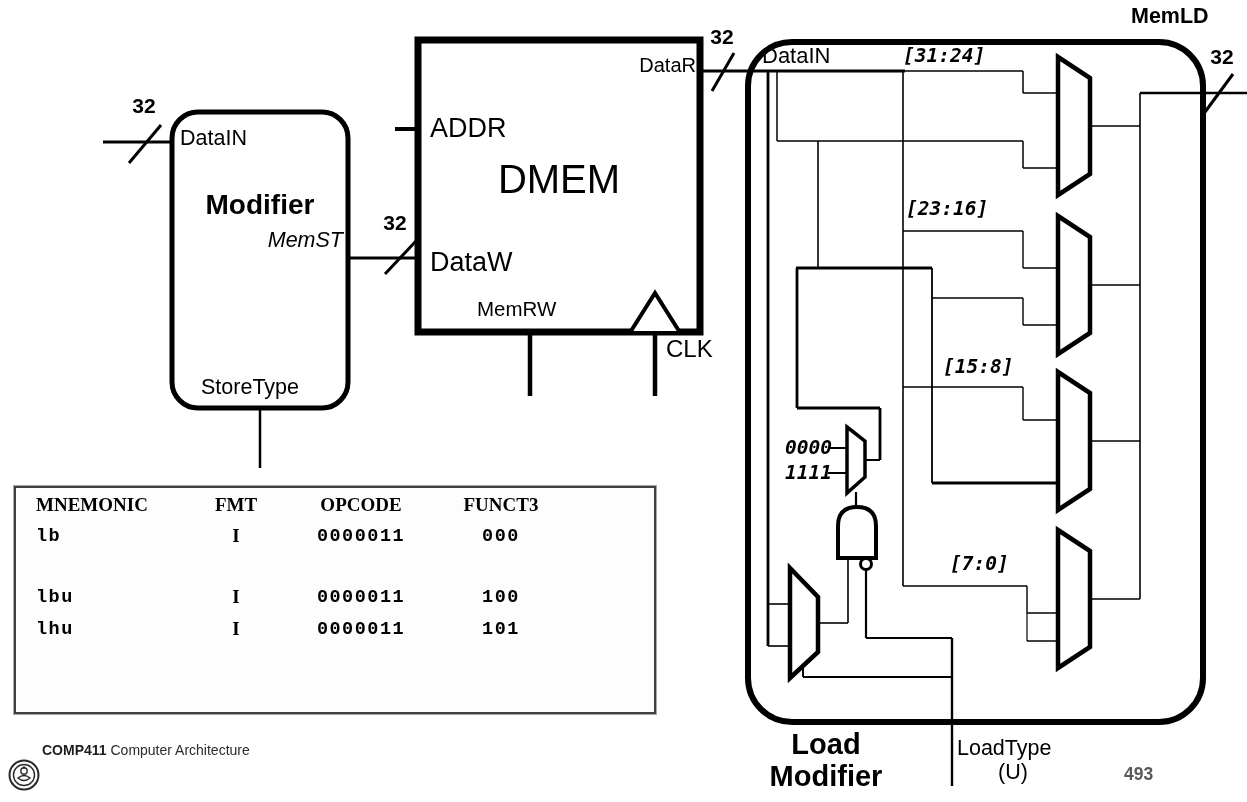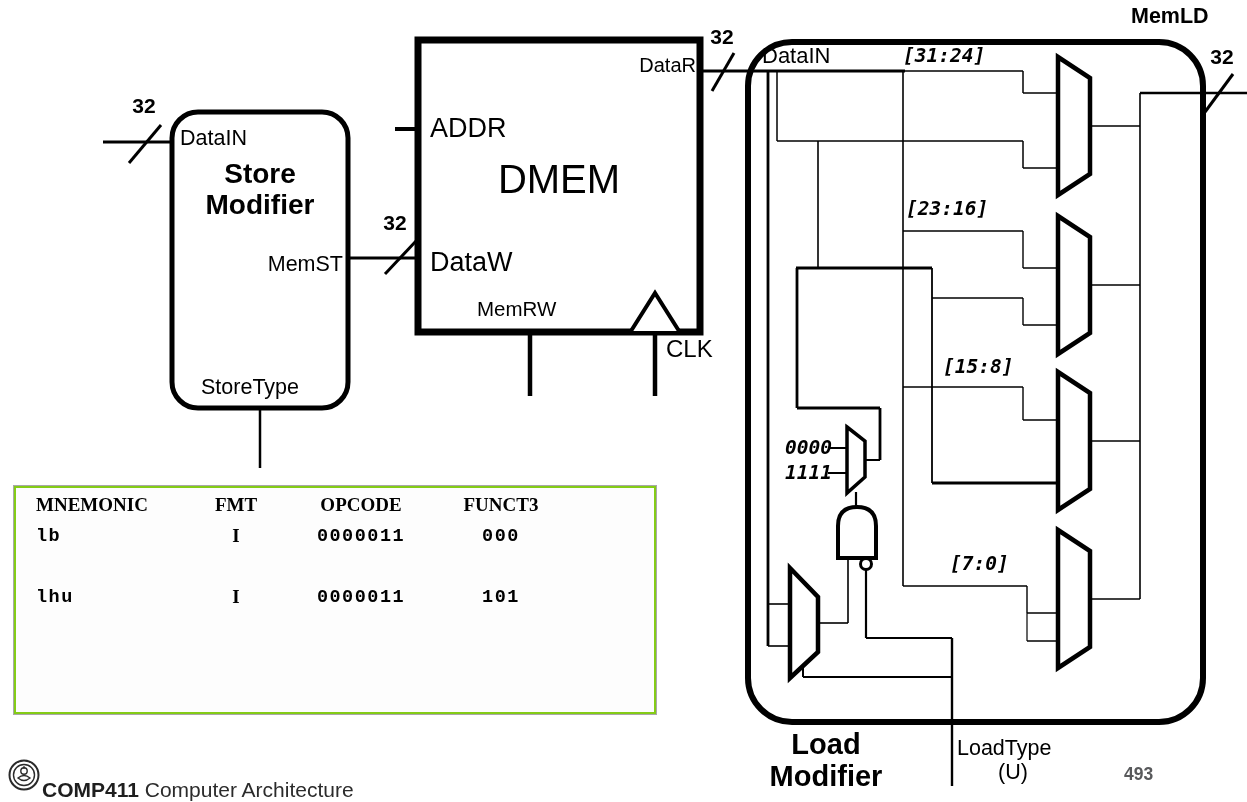--- a/index.html
+++ b/index.html
@@ -15,35 +15,35 @@
   .sans24{font-size:24px;line-height:26px;}
   .b32{font-size:21px;font-weight:bold;width:36px;text-align:center;line-height:22px;}
   .blocktitle28{font-size:28px;font-weight:bold;text-align:center;line-height:30px;}
   .blocktitle29{font-size:29px;font-weight:bold;text-align:center;line-height:31px;}
   .dmemtitle{font-size:40px;font-weight:normal;text-align:center;line-height:42px;}
   .memld{font-size:21.5px;font-weight:bold;}
   .mono{font-family:"DejaVu Sans Mono",monospace;font-weight:bold;font-size:19.5px;line-height:21px;font-style:italic;}
   .ralign{text-align:right;}
   
   #optable{position:absolute;left:14px;top:486px;width:638px;height:224px;
-           border:2px solid #84cc16;box-shadow:0 0 0 1px #a8a8a8;background:#fdfdfd;}
+           border:2px solid #404040;box-shadow:0 0 0 1px #a8a8a8;background:#fdfdfd;}
   #optable table{border-collapse:collapse;margin-left:8px;margin-top:2px;table-layout:fixed;}
   #optable td,#optable th{padding:0;vertical-align:middle;}
   #optable .c1{width:150px;text-align:left;padding-left:12px;}
   #optable .c2{width:100px;text-align:center;}
   #optable .c3{width:150px;text-align:center;}
   #optable .c4{width:130px;text-align:center;}
   #optable .hrow th{font-family:"Liberation Serif",serif;font-weight:bold;font-size:19px;height:30px;}
   #optable .drow{height:32px;}
   #optable .spacer{height:29px;}
   #optable .mn,#optable .op,#optable .f3{font-family:"Liberation Mono",monospace;font-weight:bold;
            font-size:18.5px;letter-spacing:1.5px;}
   #optable .fmt{font-family:"Liberation Serif",serif;font-weight:bold;font-size:19px;}
   
-  #footer{position:absolute;left:42px;top:778px;font-size:21px;color:#2b2b2b;}
+  #footer{position:absolute;left:42px;top:742px;font-size:14px;color:#2b2b2b;}
   #footer .course{font-weight:bold;color:#1e1e1e;}
   #pagenum{position:absolute;left:1124px;top:764px;font-size:17.5px;font-weight:bold;color:#58595b;}
   #seal{position:absolute;left:7px;top:758px;}
 </style>
 </head>
 <body>
 
 <div id="slide">
 
   <svg id="circuit" width="1247" height="802" viewBox="0 0 1247 802">
@@ -129,23 +129,22 @@
       <line x1="1205" y1="112" x2="1233" y2="74" stroke-width="3"></line>
     </g>
   </svg>
 
   <div class="lbl b32" style="left:126px;top:95px;">32</div>
   <div class="lbl b32" style="left:377px;top:212px;">32</div>
   <div class="lbl b32" style="left:704px;top:26px;">32</div>
   <div class="lbl b32" style="left:1204px;top:46px;">32</div>
 
   <div class="lbl sans21" style="left:180px;top:126px;">DataIN</div>
-  <div class="lbl blocktitle28" style="left:172px;top:159px;width:176px;">Store</div>
   <div class="lbl blocktitle28" style="left:172px;top:190px;width:176px;">Modifier</div>
-  <div class="lbl sans21 ralign" style="left:240px;top:252px;width:103px;">MemST</div>
+  <div class="lbl sans21 ralign" style="left:240px;top:228px;width:103px;font-style:italic;">MemST</div>
   <div class="lbl sans21" style="left:201px;top:375px;">StoreType</div>
 
   <div class="lbl sans28 ralign" style="left:558px;top:50px;width:138px;">DataR</div>
   <div class="lbl sans27" style="left:430px;top:114px;">ADDR</div>
   <div class="lbl dmemtitle" style="left:418px;top:158px;width:282px;">DMEM</div>
   <div class="lbl sans27" style="left:430px;top:240px;margin-top:8px;">DataW</div>
   <div class="lbl sans20" style="left:477px;top:298px;">MemRW</div>
   <div class="lbl sans24" style="left:666px;top:336px;">CLK</div>
 
   <div class="lbl memld" style="left:1131px;top:4px;">MemLD</div>
@@ -173,20 +172,26 @@
       <tr class="drow">
         <td class="c1 mn">lb</td>
         <td class="c2 fmt">I</td>
         <td class="c3 op">0000011</td>
         <td class="c4 f3">000</td>
       </tr>
       <tr class="spacer">
             <td colspan="4"></td>
           </tr>
       <tr class="drow">
+        <td class="c1 mn">lbu</td>
+        <td class="c2 fmt">I</td>
+        <td class="c3 op">0000011</td>
+        <td class="c4 f3">100</td>
+      </tr>
+      <tr class="drow">
         <td class="c1 mn">lhu</td>
         <td class="c2 fmt">I</td>
         <td class="c3 op">0000011</td>
         <td class="c4 f3">101</td>
       </tr>
     </tbody>
       </table>
   </div>
 
   <svg id="seal" width="34" height="34" viewBox="0 0 34 34">

